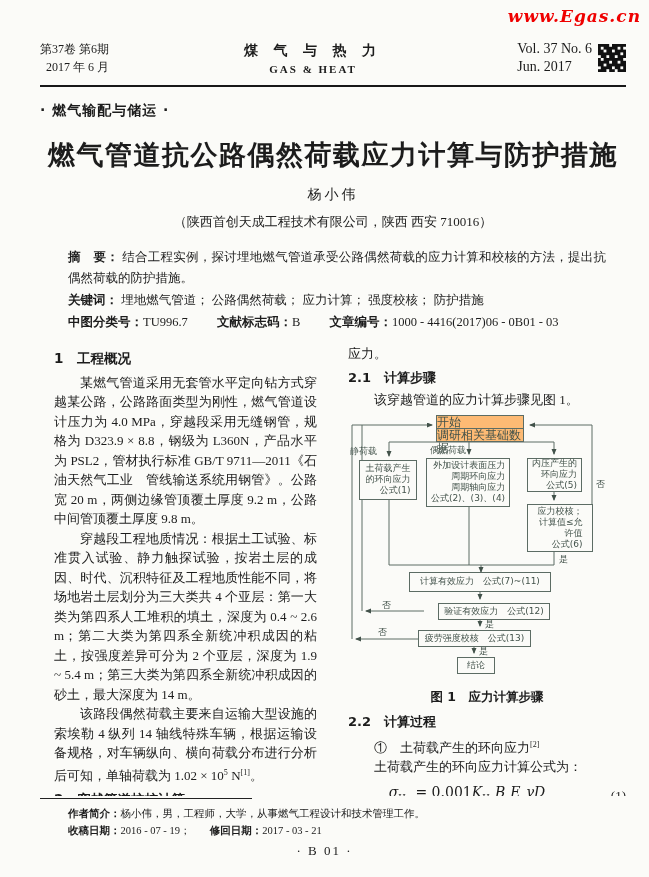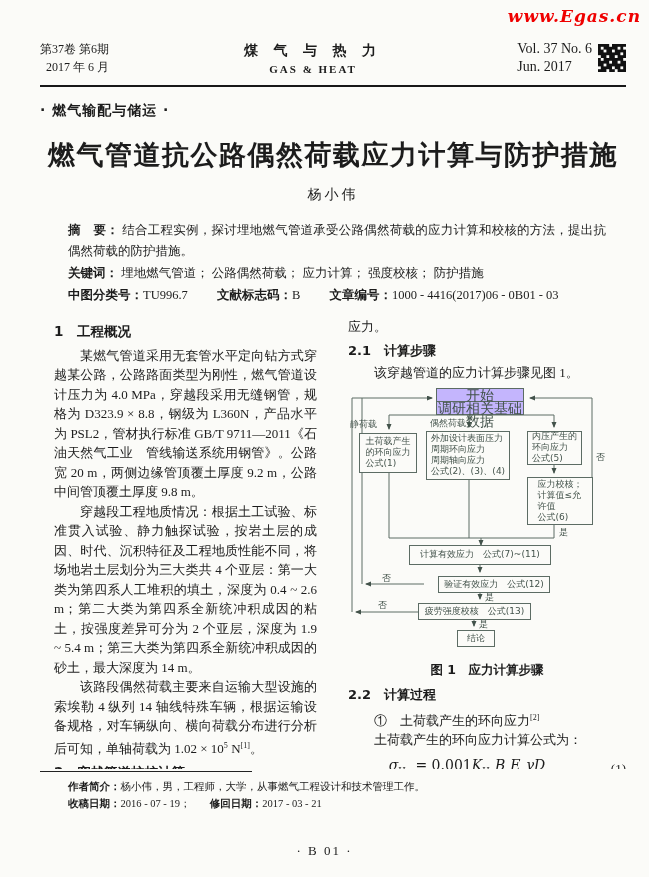--- a/index.html
+++ b/index.html
@@ -56,23 +56,23 @@
     font-weight:bold; margin:4px 0 3px 0; }
   sup { font-size:0.62em; }
   sub { font-size:0.62em; }
 
   
   .flowchart { position:relative; width:280px; height:263px; margin-top:5px; 
     font-family:"DejaVu Sans","Liberation Sans",sans-serif; color:#42524a; }
   .flowchart svg.wires { position:absolute; left:0; top:0; }
   .fbox { position:absolute; border:1px solid #5c6c64; background:#fbfbf8;
     font-size:9px; line-height:11px; display:flex; align-items:center; justify-content:center;
-    text-align:left; white-space:pre-line; padding:1px; }
+    text-align:right; white-space:pre-line; padding:1px; }
   .startbox { position:absolute; left:88px; top:0; width:88px; height:27px; border:1px solid #5c6c64;
-    font-size:14px; text-align:center; background:#c4b5fd; }
+    font-size:12px; text-align:left; background:#fdba74; }
   .startbox .r1 { height:13px; line-height:13px; border-bottom:1px solid #5c6c64; }
   .startbox .r2 { height:13px; line-height:13px; }
   .flabel { position:absolute; font-size:9px; line-height:10px; }
   .fig-caption { text-align:center; font-family:"DejaVu Sans","Liberation Sans",sans-serif;
     font-weight:bold; font-size:12.5px; margin:9px 0 6px 0; }
 
   
   .formula-row { display:flex; align-items:center; margin:6px 0 0 0; font-size:14px; }
   .formula-row .expr { flex:1; text-align:center; font-family:"DejaVu Serif",serif; }
   .formula-row .eqno { width:40px; text-align:right; font-size:13px; }
@@ -132,20 +132,21 @@
         </g>
       </svg>
     </div>
   </div>
   <hr class="rule">
 
   <div class="column-label">· 燃气输配与储运 ·</div>
 
   <div class="title">燃气管道抗公路偶然荷载应力计算与防护措施</div>
   <div class="author">杨小伟</div>
+  <div class="affil">（陕西首创天成工程技术有限公司，陕西 西安 710016）</div>
 
   <div class="abstract-block">
     <span class="lead"></span><span class="blabel">摘　要：</span>
     <span>结合工程实例，探讨埋地燃气管道承受公路偶然荷载的应力计算和校核的方法，提出抗偶然荷载的防护措施。</span>
   </div>
   <div class="meta-line">
     <span class="blabel">关键词：</span>
     <span>埋地燃气管道；  公路偶然荷载；  应力计算；  强度校核；  防护措施</span>
   </div>
   <div class="meta-line">

